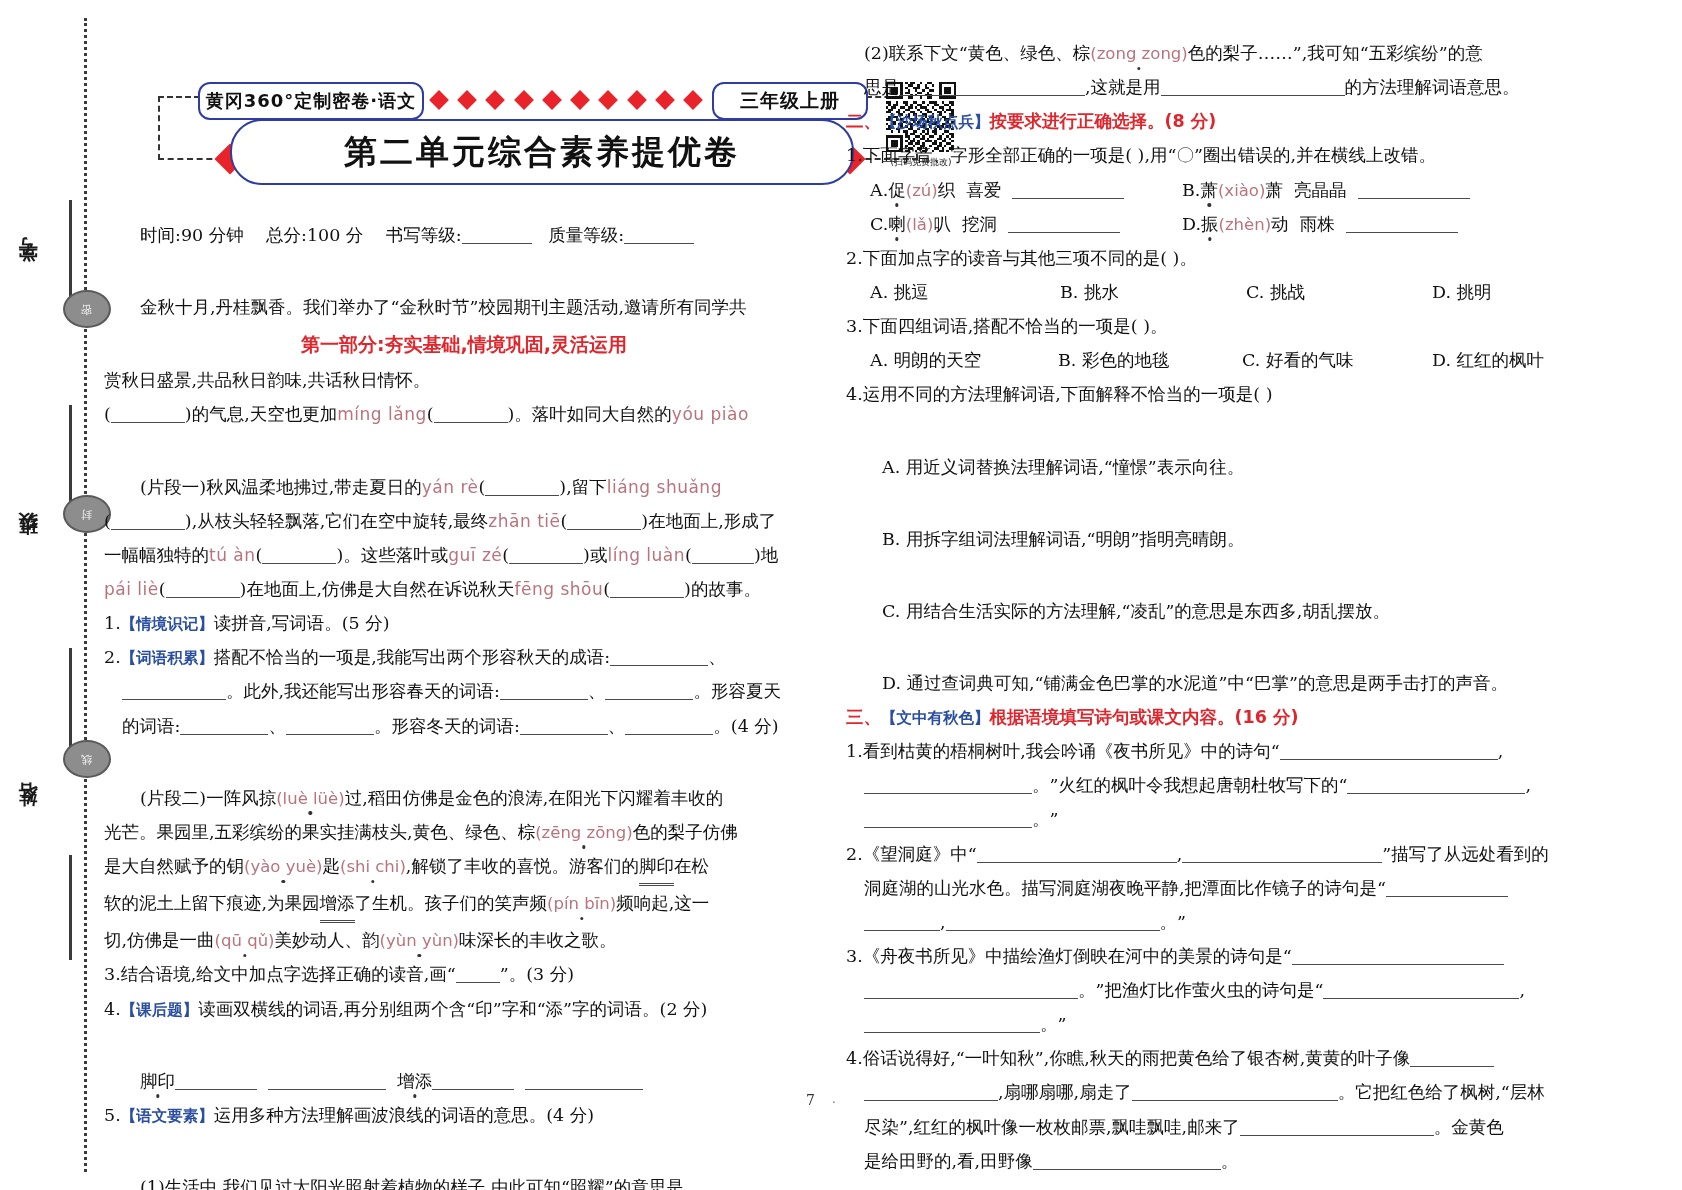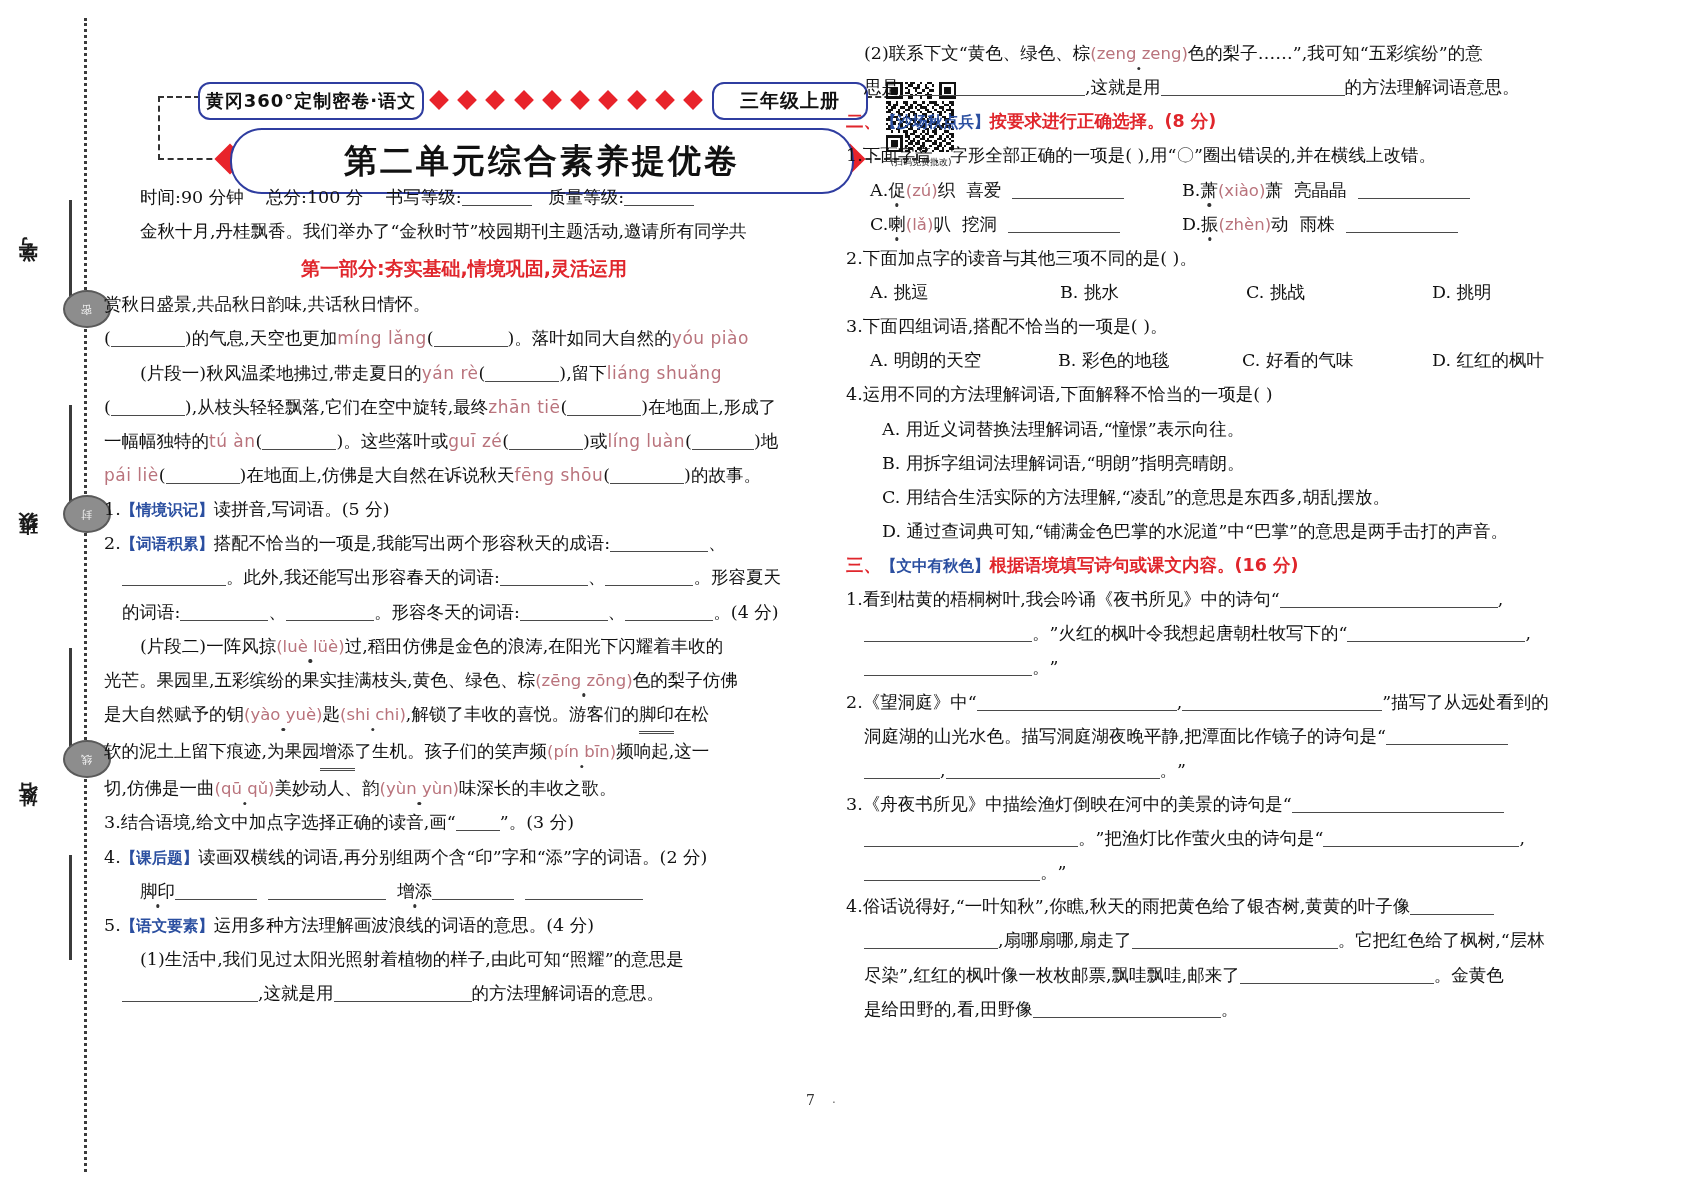--- a/index.html
+++ b/index.html
@@ -42,21 +42,21 @@
   
   .hdr{position:absolute;left:150px;top:30px;width:600px;height:150px;}
   .pill{position:absolute;border:2px solid #2f3da0;border-radius:12px;
     background:#fff;font-size:19px;font-weight:bold;color:#111;
     display:flex;align-items:center;justify-content:center;letter-spacing:1px;}
   .pill-left{left:48px;top:52px;width:222px;height:34px;font-size:18px;}
   .pill-right{left:562px;top:52px;width:152px;height:34px;}
   .diamond-row{position:absolute;left:282px;top:61px;width:268px;height:18px;
     display:flex;align-items:center;justify-content:space-between;}
   .dsm{width:14px;height:14px;background:#e8232a;transform:rotate(45deg);}
-  .title-box{position:absolute;left:80px;top:98px;width:620px;height:62px;
+  .title-box{position:absolute;left:80px;top:89px;width:620px;height:62px;
     border:2.5px solid #2f3da0;border-radius:32px;background:#fff;
     display:flex;align-items:center;justify-content:center;}
   .title-box span{font-family:"DejaVu Serif","Liberation Serif",serif;
     font-size:33px;font-weight:bold;letter-spacing:3px;color:#111;}
   .dlg{position:absolute;width:22px;height:22px;background:#e8232a;
     transform:rotate(45deg);top:118px;}
   .dlg.l{left:69px;}
   .dlg.r{left:689px;}
   .dash-a{position:absolute;left:8px;top:66px;width:42px;height:0;
     border-top:2px dashed #333;}
@@ -76,21 +76,21 @@
   .qr{width:70px;height:70px;display:block;}
   .qr-cap{font-size:9px;color:#222;margin-top:4px;width:86px;
     margin-left:-8px;text-align:center;}
 
   
   .col{position:absolute;top:180px;font-size:17.5px;line-height:1.95;
     font-family:"DejaVu Serif","Liberation Serif",serif;color:#111;}
   .col-l{left:104px;width:720px;}
   .col-r{left:846px;width:726px;top:36px;}
   .l{margin:0;white-space:nowrap;}
-  .ind{padding-left:36px;}
+  .ind{padding-left:36px;margin-top:38px;}
   .ind2{padding-left:18px;}
   .center{text-align:center;}
 
   
   .red{color:#e0262c;font-weight:bold;font-family:"DejaVu Sans","Liberation Sans",sans-serif;}
   .blue{color:#2b4fa0;font-weight:bold;font-size:15.5px;
         font-family:"DejaVu Serif","Liberation Serif",serif;}
   .py{color:#b9737c;font-family:"DejaVu Sans","Liberation Sans",sans-serif;
       font-size:17px;letter-spacing:.5px;}
   .pyq{color:#b9737c;font-family:"DejaVu Sans","Liberation Sans",sans-serif;font-size:16.5px;}
@@ -446,21 +446,21 @@
     </p>
     <p class="l ind">(1)生活中,我们见过太阳光照射着植物的样子,由此可知“照耀”的意思是</p>
     <p class="l ind2">
       <span class="bl" style="width:136px"></span><span>,这就是用</span><span class="bl" style="width:138px"></span><span>的方法理解词语的意思。</span>
     </p>
   </div>
 
   <div class="col col-r">
 
     <p class="l ind2">
-      <span>(2)联系下文“黄色、绿色、棕</span><span class="pyq dotu">(zeng   zeng)</span><span>色的梨子……”,我可知“五彩缤纷”的意</span>
+      <span>(2)联系下文“黄色、绿色、棕</span><span class="pyq dotu">(zong   zong)</span><span>色的梨子……”,我可知“五彩缤纷”的意</span>
     </p>
     <p class="l ind2">
       <span>思是</span><span class="bl" style="width:186px"></span><span>,这就是用</span><span class="bl" style="width:184px"></span><span>的方法理解词语意思。</span>
     </p>
 
     <p class="l">
       <span class="red">二、</span><span class="blue">【沙场秋点兵】</span><span class="red">按要求进行正确选择。</span><span class="red">(8 分)</span>
     </p>
 
     <p class="l">

